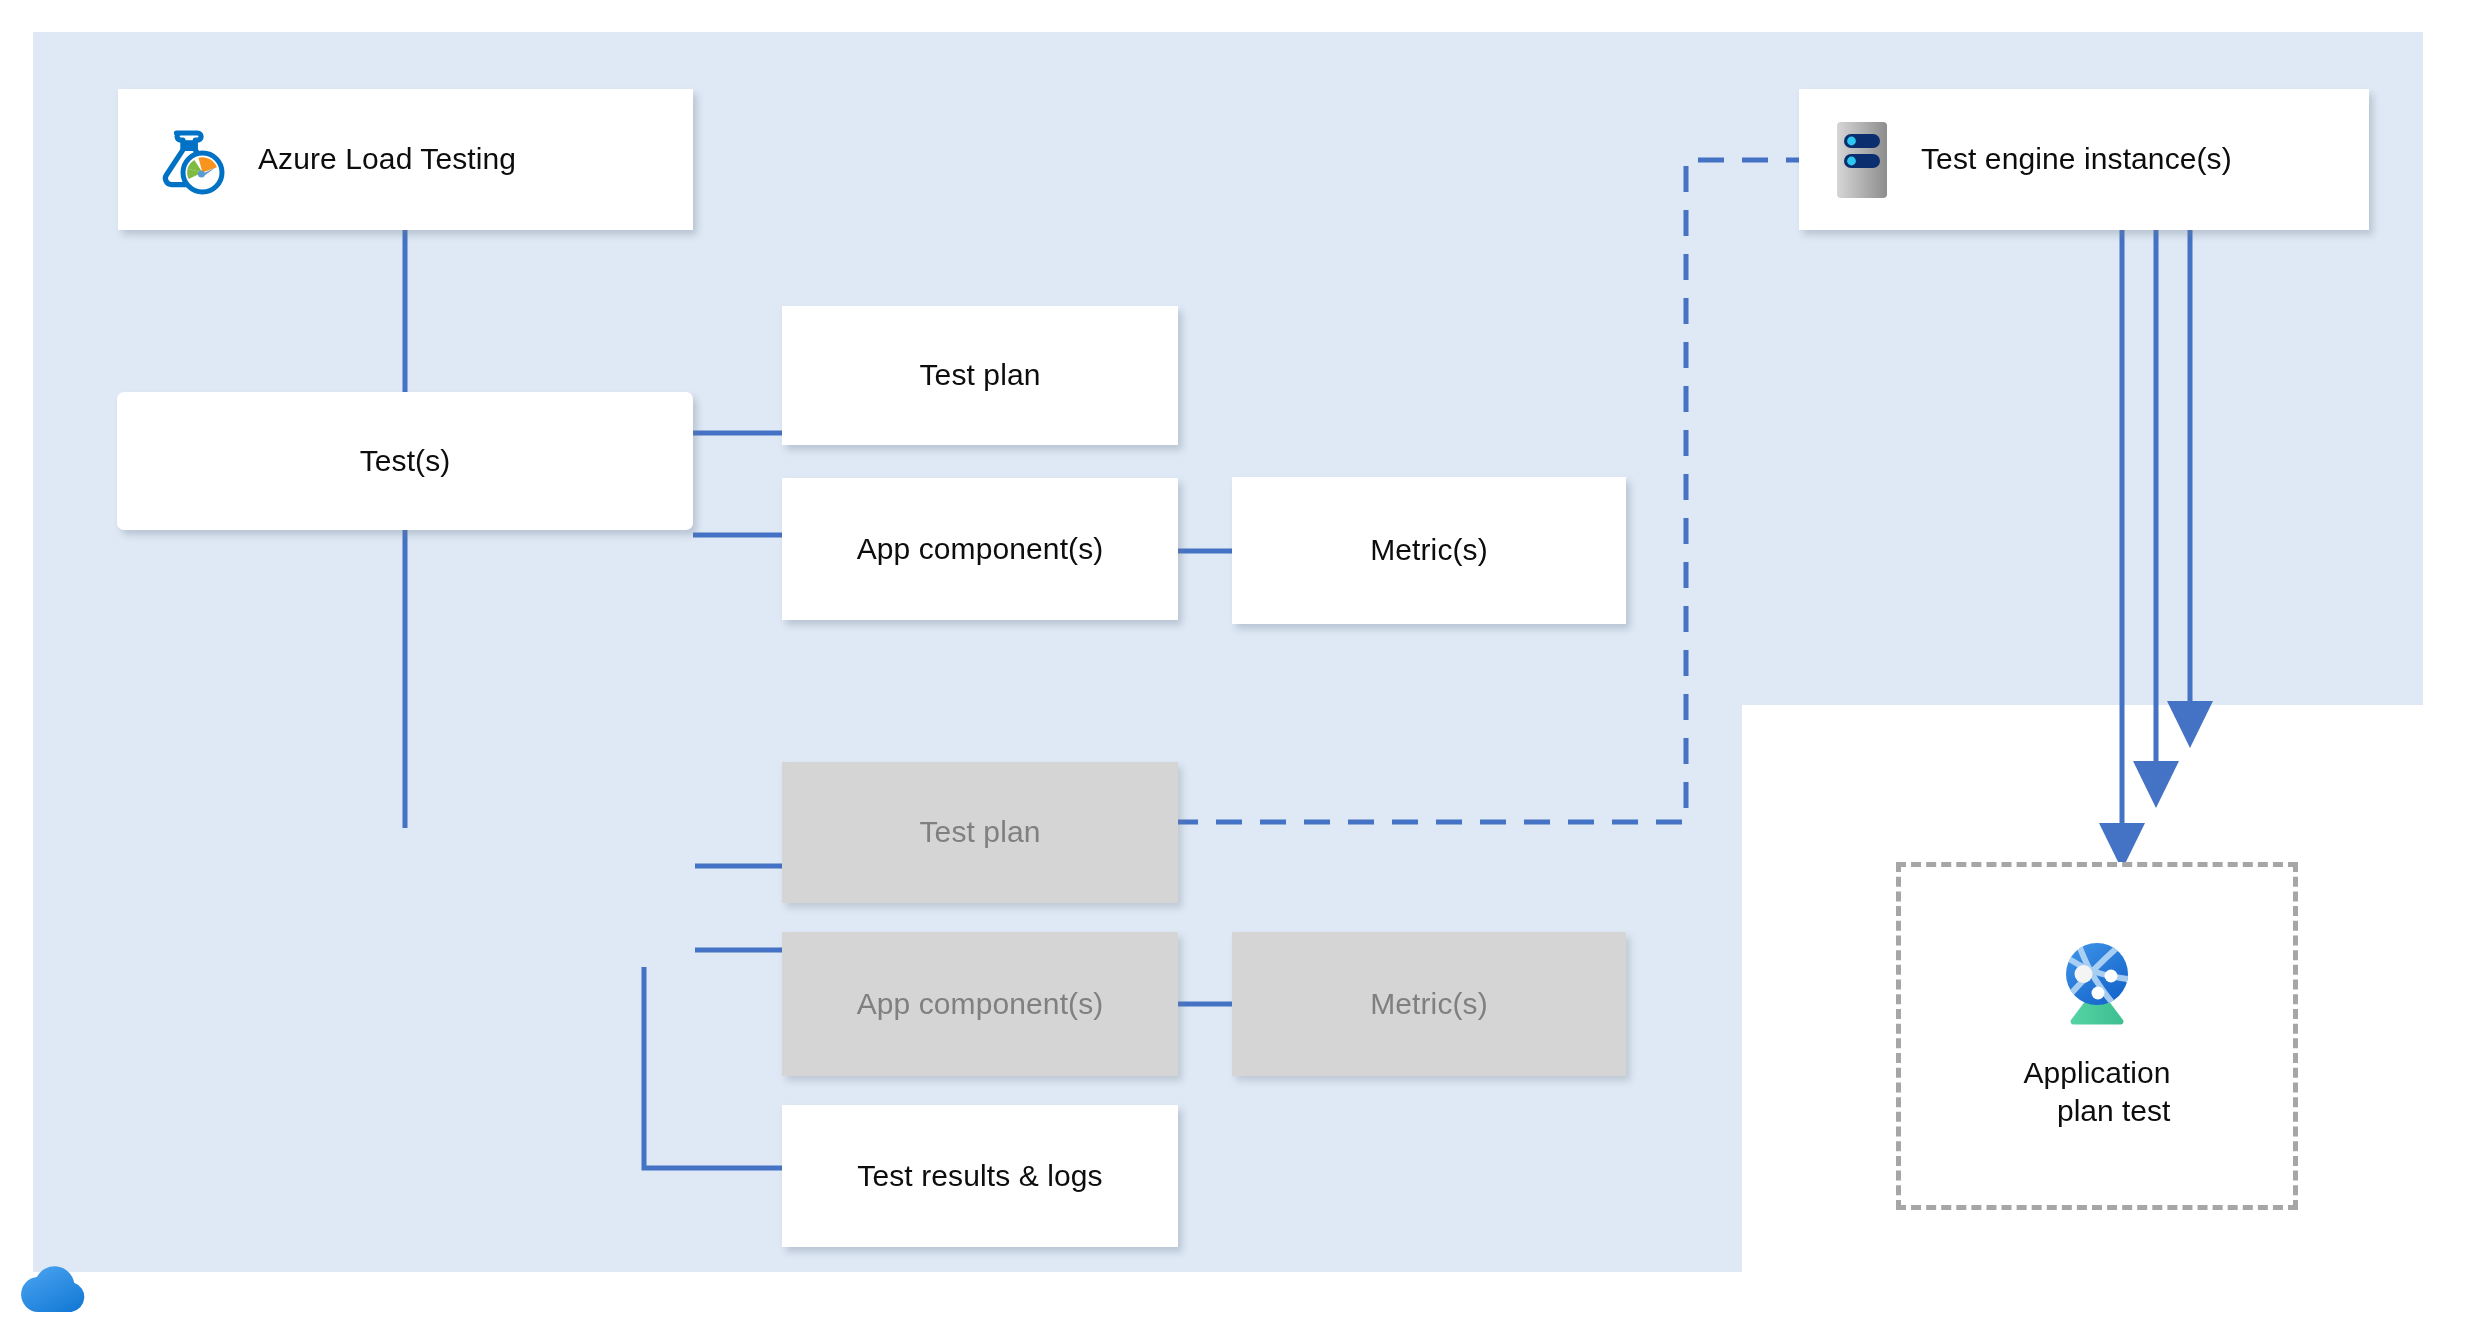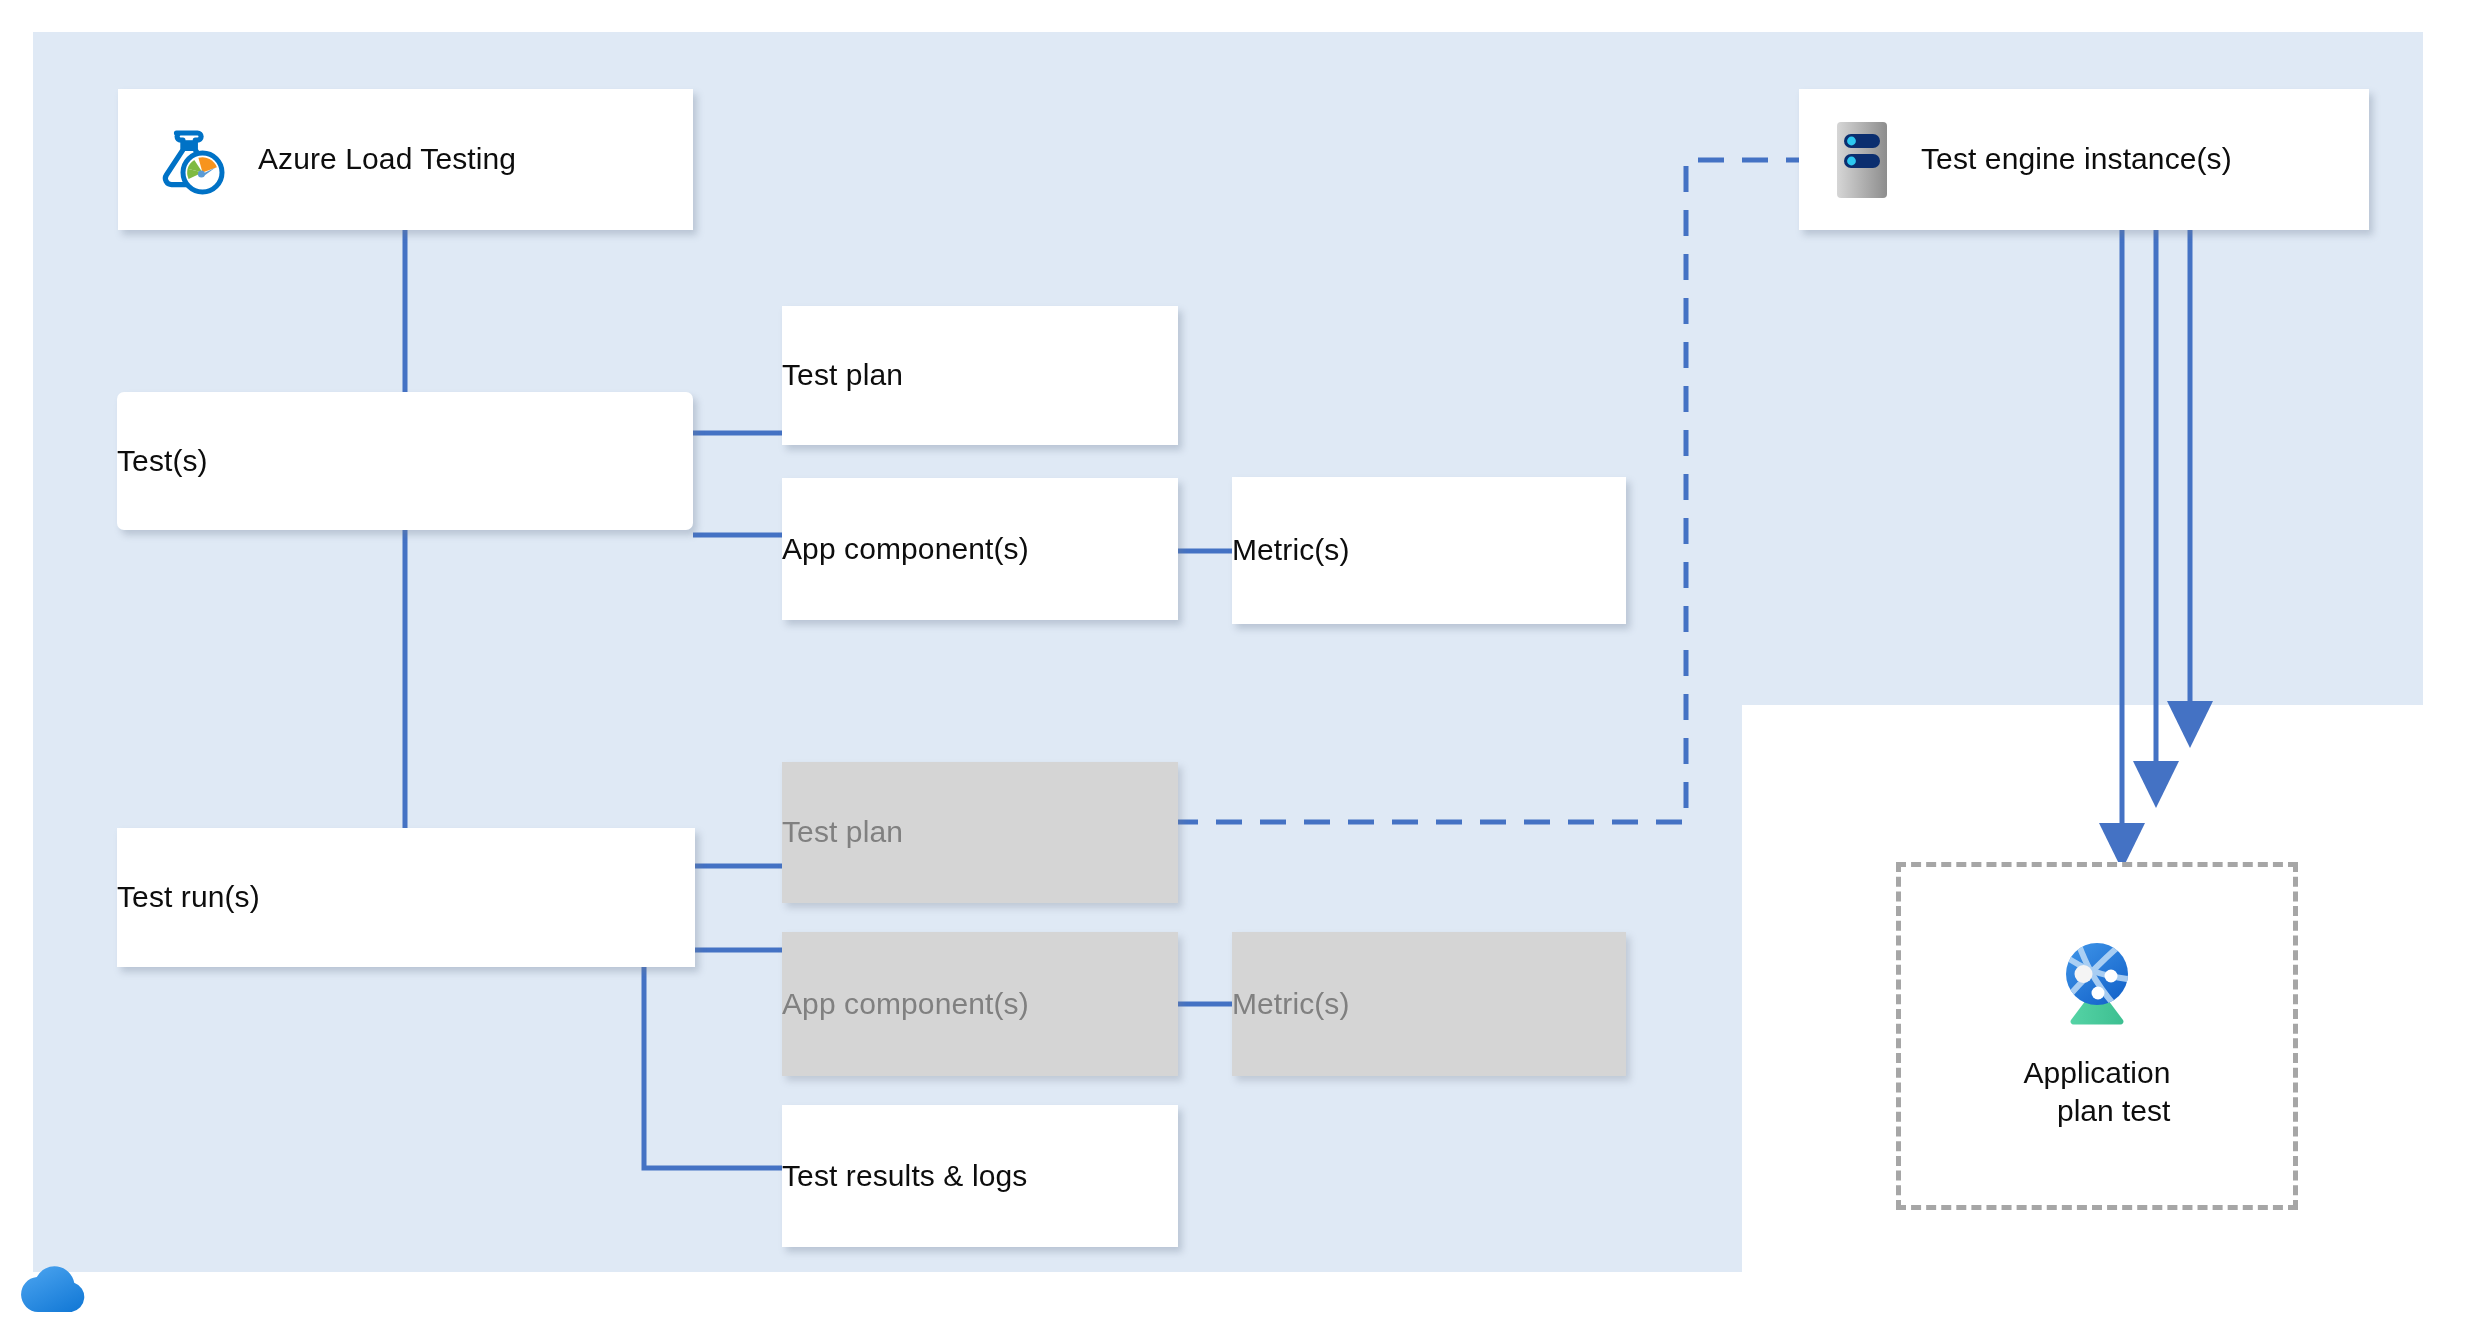--- a/index.html
+++ b/index.html
@@ -20,21 +20,21 @@
   #wires{position:absolute;left:0;top:0;width:2465px;height:1338px;overflow:visible;}
 
   
   .node{
     position:absolute;box-sizing:border-box;
     display:flex;align-items:center;
     background:#ffffff;
     box-shadow:4px 5px 7px rgba(110,125,145,.33);
     font-size:30px;color:#0d0d0d;letter-spacing:.1px;
   }
-  .node.center{justify-content:flex-start;}
+  .node.center{justify-content:center;}
   .node.dim{background:#d5d5d5;color:#808080;box-shadow:4px 5px 7px rgba(120,130,145,.30);}
   .node .label{line-height:1.15;}
 
   .node.with-icon{padding-left:36px;gap:32px;justify-content:flex-start;}
 
   
   #n-alt      {left:118px; top:89px;  width:575px; height:141px;}
   #n-tests    {left:117px; top:392px; width:576px; height:138px;border-radius:7px;}
   #n-testplan {left:782px; top:306px; width:396px; height:139px;}
   #n-appcomp  {left:782px; top:478px; width:396px; height:142px;}
@@ -137,23 +137,20 @@
   </div>
 
   <div class="node center" id="n-appcomp">
     <span class="label">App component(s)</span>
   </div>
 
   <div class="node center" id="n-metrics">
     <span class="label">Metric(s)</span>
   </div>
 
-  <div class="node center" id="n-testrun">
-    <span class="label">Test run(s)</span>
-  </div>
 
   <div class="node center dim" id="n-testplan2">
     <span class="label">Test plan</span>
   </div>
 
   <div class="node center dim" id="n-appcomp2">
     <span class="label">App component(s)</span>
   </div>
 
   <div class="node center dim" id="n-metrics2">

